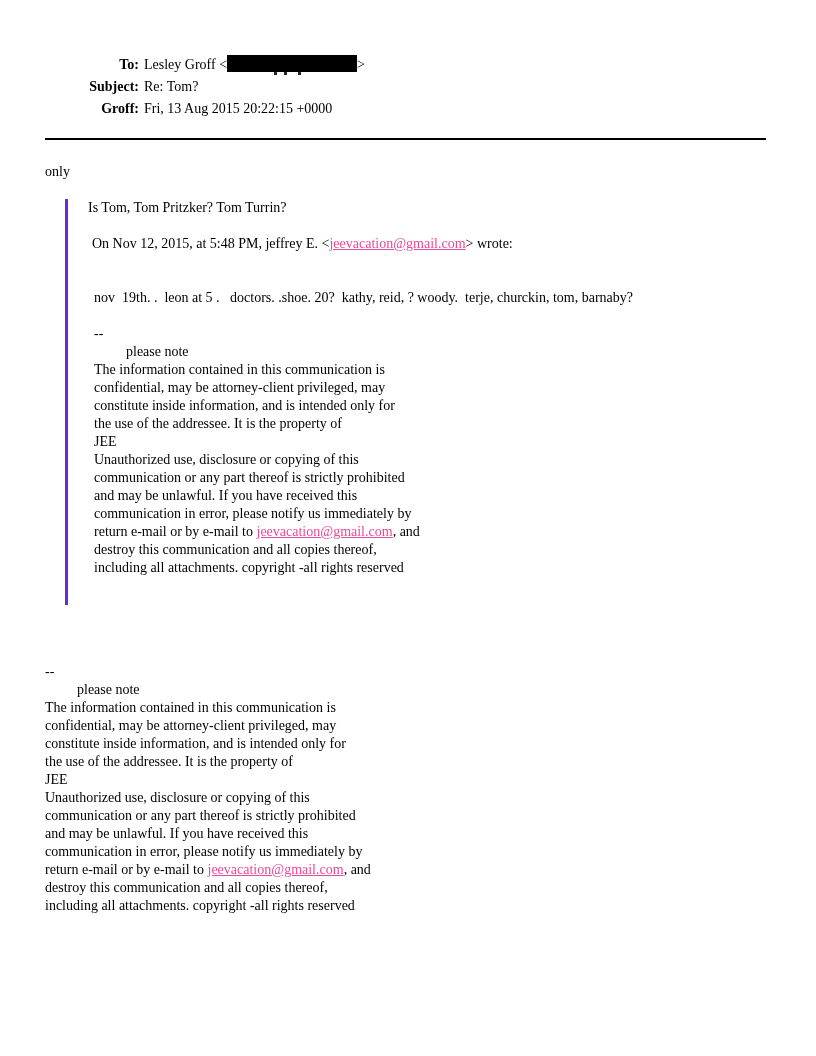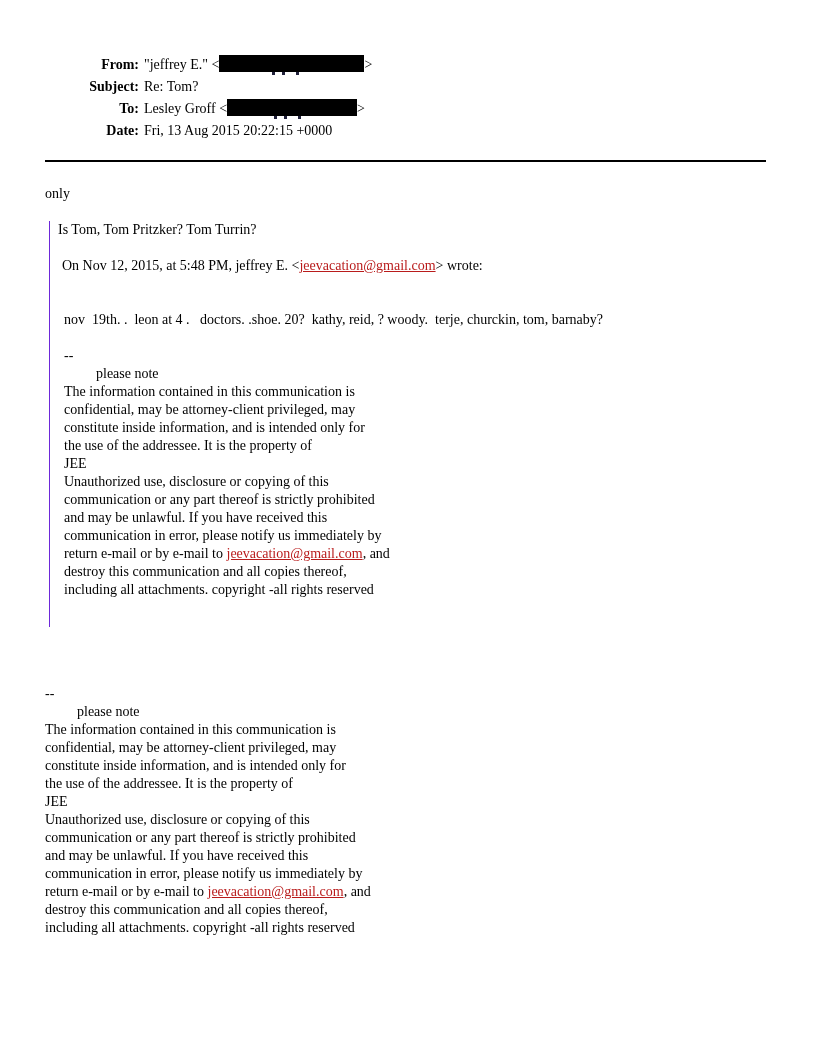--- a/index.html
+++ b/index.html
@@ -43,54 +43,50 @@
   }
 
   .rule { height: 2px; background: #000000; margin-top: 18px; }
 
   
   .body { margin-top: 23px; line-height: 18px; }
   .line { min-height: 18px; white-space: pre-wrap; }
   .blank { height: 18px; }
 
   .quote {
-    border-left: 1px solid #6d28d9;
-    margin-left: 4px;
-    padding-left: 8px;
+    border-left: 3px solid #6d28d9;
+    margin-left: 20px;
+    padding-left: 20px;
     padding-bottom: 10px;
   }
   .inner1 { margin-left: 4px; }
   .inner2 { margin-left: 2px; }
 
   .note-line { padding-left: 32px; }
   .sig-gap { height: 58px; }
 
-  a.email-link { color: #b91c1c; text-decoration: underline; cursor: pointer; }
+  a.email-link { color: #ec4899; text-decoration: underline; cursor: pointer; }
 </style>
 </head>
 <body>
 
 <div class="page">
   <div class="content">
 
     <div class="hdr">
       <div class="hdr-row">
-        <span class="hdr-label">From:</span>
-        <span class="hdr-value"><span>"jeffrey E." &lt;</span><span class="redaction r-from"></span><span>&gt;</span></span>
+        <span class="hdr-label">To:</span>
+        <span class="hdr-value"><span>Lesley Groff &lt;</span><span class="redaction r-to"></span><span>&gt;</span></span>
       </div>
       <div class="hdr-row">
         <span class="hdr-label">Subject:</span>
         <span class="hdr-value">Re: Tom?</span>
       </div>
       <div class="hdr-row">
-        <span class="hdr-label">To:</span>
-        <span class="hdr-value"><span>Lesley Groff &lt;</span><span class="redaction r-to"></span><span>&gt;</span></span>
-      </div>
-      <div class="hdr-row">
-        <span class="hdr-label">Date:</span>
+        <span class="hdr-label">Groff:</span>
         <span class="hdr-value">Fri, 13 Aug 2015 20:22:15 +0000</span>
       </div>
     </div>
 
     <div class="rule"></div>
 
     <div class="body">
       <div class="line">only</div>
       <div class="blank"></div>
 
@@ -98,21 +94,21 @@
       <div class="quote">
         <div class="line">Is Tom, Tom Pritzker? Tom Turrin?</div>
         <div class="blank"></div>
 
         <div class="inner1">
           <div class="line"><span>On Nov 12, 2015, at 5:48 PM, jeffrey E. &lt;</span><a href="#" class="email-link">jeevacation@gmail.com</a><span>&gt; wrote:</span></div>
           <div class="blank"></div>
           <div class="blank"></div>
 
           <div class="inner2">
-            <div class="line">nov  19th. .  leon at 4 .   doctors. .shoe. 20?  kathy, reid, ? woody.  terje, churckin, tom, barnaby?</div>
+            <div class="line">nov  19th. .  leon at 5 .   doctors. .shoe. 20?  kathy, reid, ? woody.  terje, churckin, tom, barnaby?</div>
             <div class="blank"></div>
 
             <div>
               <div class="line">--</div>
               <div class="line note-line">please note</div>
               <div class="line">The information contained in this communication is</div>
               <div class="line">confidential, may be attorney-client privileged, may</div>
               <div class="line">constitute inside information, and is intended only for</div>
               <div class="line">the use of the addressee. It is the property of</div>
               <div class="line">JEE</div>

